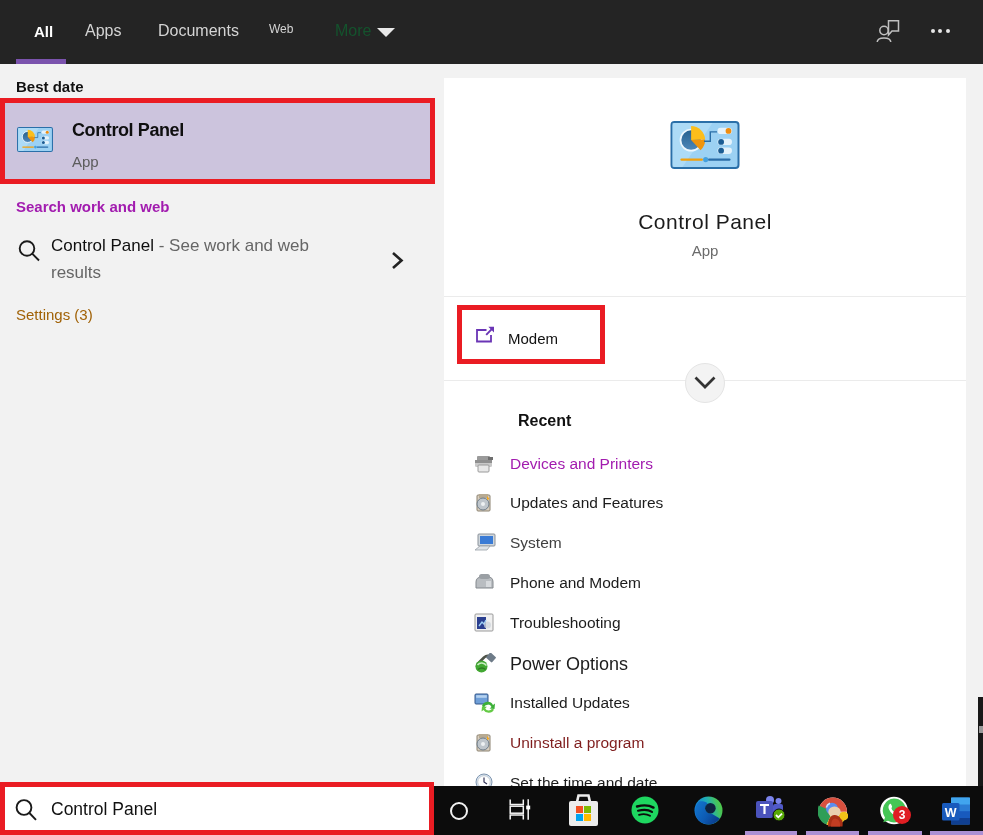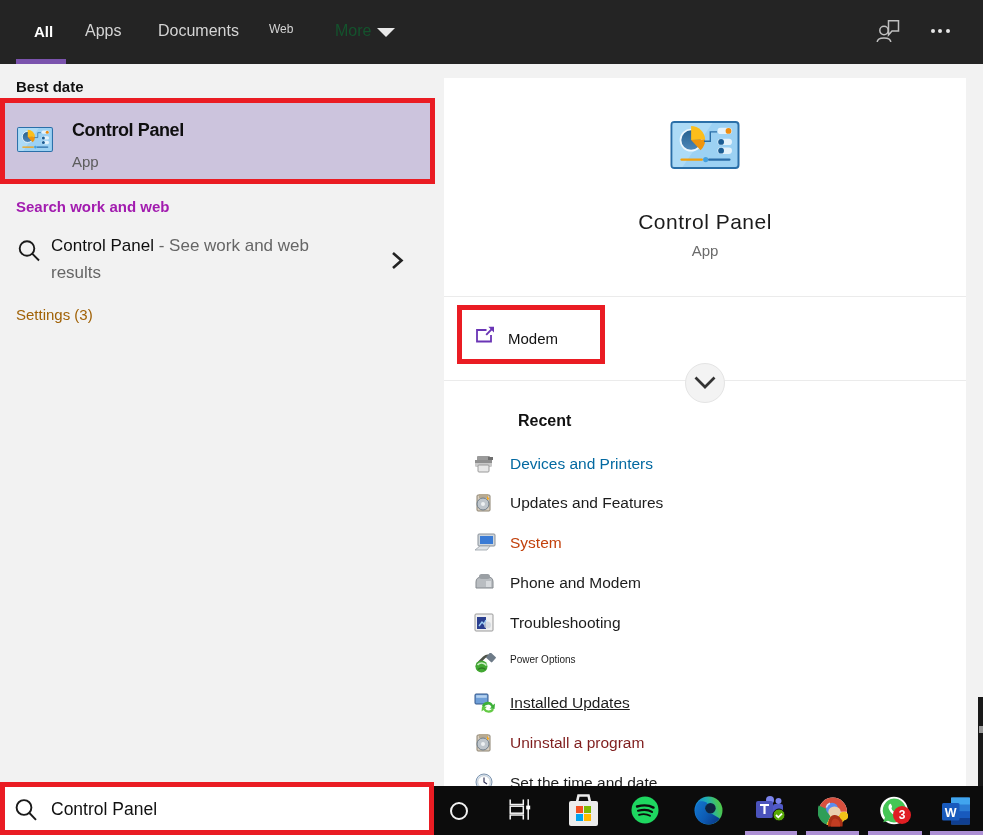--- a/index.html
+++ b/index.html
@@ -120,63 +120,63 @@
 <div class="abs" style="left:475px;top:412px;color:#111;font-size:16px;font-weight:bold;margin-left:43px;">Recent</div>
 
 <div id="recent">
 <div class="abs" style="left:474px;top:453.5px;width:21px;height:21px;"><svg width="21" height="19" viewBox="0 0 21 19">
         <rect x="3" y="2" width="13" height="5" rx="1" fill="#9a9a9a"></rect>
         <rect x="1" y="6" width="17" height="7" rx="1.5" fill="#c9c9c9"></rect>
         <rect x="1" y="6" width="17" height="3" fill="#8f8f8f"></rect>
         <rect x="4" y="11" width="11" height="7" rx="1" fill="#e8e8e8" stroke="#9a9a9a"></rect>
         <rect x="14" y="3" width="5" height="3" fill="#6e6e6e"></rect>
       </svg></div>
-<div class="abs" style="left:510px;top:454.5px;color:#0369a1;font-size:15.5px;">Devices and Printers</div>
+<div class="abs" style="left:510px;top:454.5px;color:#a21caf;font-size:15.5px;">Devices and Printers</div>
 <div class="abs" style="left:474px;top:493.4px;width:21px;height:21px;"><svg width="20" height="21" viewBox="0 0 20 21">
         <rect x="3" y="2" width="13" height="16" rx="1" fill="#d9cfc0" stroke="#8c8270"></rect>
         <rect x="5" y="1" width="9" height="4" fill="#b7aa92"></rect>
         <circle cx="9" cy="11" r="6" fill="#bfc6cc" stroke="#6f7d8a"></circle>
         <circle cx="9" cy="11" r="2" fill="#eef1f3"></circle>
         <path d="M13 3 L15.5 6 L13 7 Z" fill="#f6a81c"></path>
       </svg></div>
 <div class="abs" style="left:510px;top:494.4px;color:#1c1c1c;font-size:15.5px;">Updates and Features</div>
 <div class="abs" style="left:474px;top:533.3px;width:21px;height:21px;"><svg width="22" height="19" viewBox="0 0 22 19">
         <rect x="4" y="1" width="17" height="12" rx="1" fill="#cfd6dc" stroke="#8a9199"></rect>
         <rect x="6" y="3" width="13" height="8" fill="#3a7bd5"></rect>
         <path d="M1 17 L6 13 L16 13 L13 17 Z" fill="#dfe3e7" stroke="#9aa1a8" stroke-width="0.8"></path>
       </svg></div>
-<div class="abs" style="left:510px;top:534.3px;color:#c2410c;font-size:15.5px;">System</div>
+<div class="abs" style="left:510px;top:534.3px;color:#404040;font-size:15.5px;">System</div>
 <div class="abs" style="left:474px;top:573.2px;width:21px;height:21px;"><svg width="21" height="18" viewBox="0 0 21 18">
         <path d="M2 9 Q2 4 8 4 L14 4 Q19 4 19 9 L19 15 L2 15 Z" fill="#b9bdc1" stroke="#84898e"></path>
         <rect x="5" y="1" width="11" height="5" rx="2.5" fill="#9a9fa4"></rect>
         <rect x="12" y="8" width="5" height="6" fill="#d7dadd"></rect>
       </svg></div>
 <div class="abs" style="left:510px;top:574.2px;color:#1c1c1c;font-size:15.5px;">Phone and Modem</div>
 <div class="abs" style="left:474px;top:613.1px;width:21px;height:21px;"><svg width="20" height="19" viewBox="0 0 20 19">
         <rect x="1" y="1" width="18" height="17" rx="1" fill="#f0f0f0" stroke="#9a9a9a"></rect>
         <rect x="3" y="4" width="9" height="12" fill="#2b3f8f"></rect>
         <path d="M5 13 L8 9 L10 11 L12 7" stroke="#9fd0f5" stroke-width="1.4" fill="none"></path>
         <circle cx="13.5" cy="12" r="3.5" fill="#cfd6dc" opacity="0.8"></circle>
       </svg></div>
 <div class="abs" style="left:510px;top:614.1px;color:#1c1c1c;font-size:15.5px;">Troubleshooting</div>
 <div class="abs" style="left:474px;top:653.0px;width:21px;height:21px;"><svg width="22" height="21" viewBox="0 0 22 21">
         <path d="M5 17 Q1 13 5 9.5 L10 4.5 Q14 1 17 4.5" fill="none" stroke="#4e5348" stroke-width="2.6"></path>
         <rect x="13" y="1" width="8" height="7" rx="1" transform="rotate(42 17 4.5)" fill="#6e7b88"></rect>
         <circle cx="7.5" cy="13.5" r="6" fill="#42a832"></circle>
         <path d="M3.5 12 C6 9 10 9.5 12.5 12.5" stroke="#c8ecc0" stroke-width="1.6" fill="none"></path>
         <path d="M4 16.5 C6.5 14.5 9.5 14.8 11.5 16.5" stroke="#2d7a22" stroke-width="1.4" fill="none"></path>
       </svg></div>
-<div class="abs" style="left:510px;top:654.0px;color:#1c1c1c;font-size:10px;">Power Options</div>
+<div class="abs" style="left:510px;top:654.0px;color:#1c1c1c;font-size:18px;">Power Options</div>
 <div class="abs" style="left:474px;top:692.9px;width:21px;height:21px;"><svg width="22" height="20" viewBox="0 0 22 20">
         <rect x="1" y="1" width="13" height="10" rx="1" fill="#6f9fd8" stroke="#33568a"></rect>
         <rect x="2.2" y="2.2" width="10.6" height="2.6" fill="#b5d2ef"></rect>
         <path d="M8 13 A6 6 0 0 1 19 12 L21 10.5 L20.5 16 L15.5 15.5 L17.5 14 A4 4 0 0 0 10 14.5 Z" fill="#3db039"></path>
         <path d="M20 16.5 A6 6 0 0 1 9.5 17 L7.5 18.5 L8 13.5 L13 13.8 L11.2 15.5 A4 4 0 0 0 18 15.8 Z" fill="#64ca45"></path>
       </svg></div>
-<div class="abs" style="left:510px;top:693.9px;color:#1c1c1c;font-size:15.5px;text-decoration:underline;">Installed Updates</div>
+<div class="abs" style="left:510px;top:693.9px;color:#1c1c1c;font-size:15.5px;">Installed Updates</div>
 <div class="abs" style="left:474px;top:732.8px;width:21px;height:21px;"><svg width="20" height="21" viewBox="0 0 20 21">
         <rect x="3" y="2" width="13" height="16" rx="1" fill="#d9cfc0" stroke="#8c8270"></rect>
         <rect x="5" y="1" width="9" height="4" fill="#b7aa92"></rect>
         <circle cx="9" cy="11" r="6" fill="#bfc6cc" stroke="#6f7d8a"></circle>
         <circle cx="9" cy="11" r="2" fill="#eef1f3"></circle>
         <path d="M13 3 L15.5 6 L13 7 Z" fill="#f6a81c"></path>
       </svg></div>
 <div class="abs" style="left:510px;top:733.8px;color:#7f1d1d;font-size:15.5px;">Uninstall a program</div>
 <div class="abs" style="left:474px;top:772.7px;width:21px;height:21px;"><svg width="20" height="20" viewBox="0 0 20 20">
         <rect x="2" y="13" width="16" height="6" rx="1" fill="#7da7d9"></rect>

